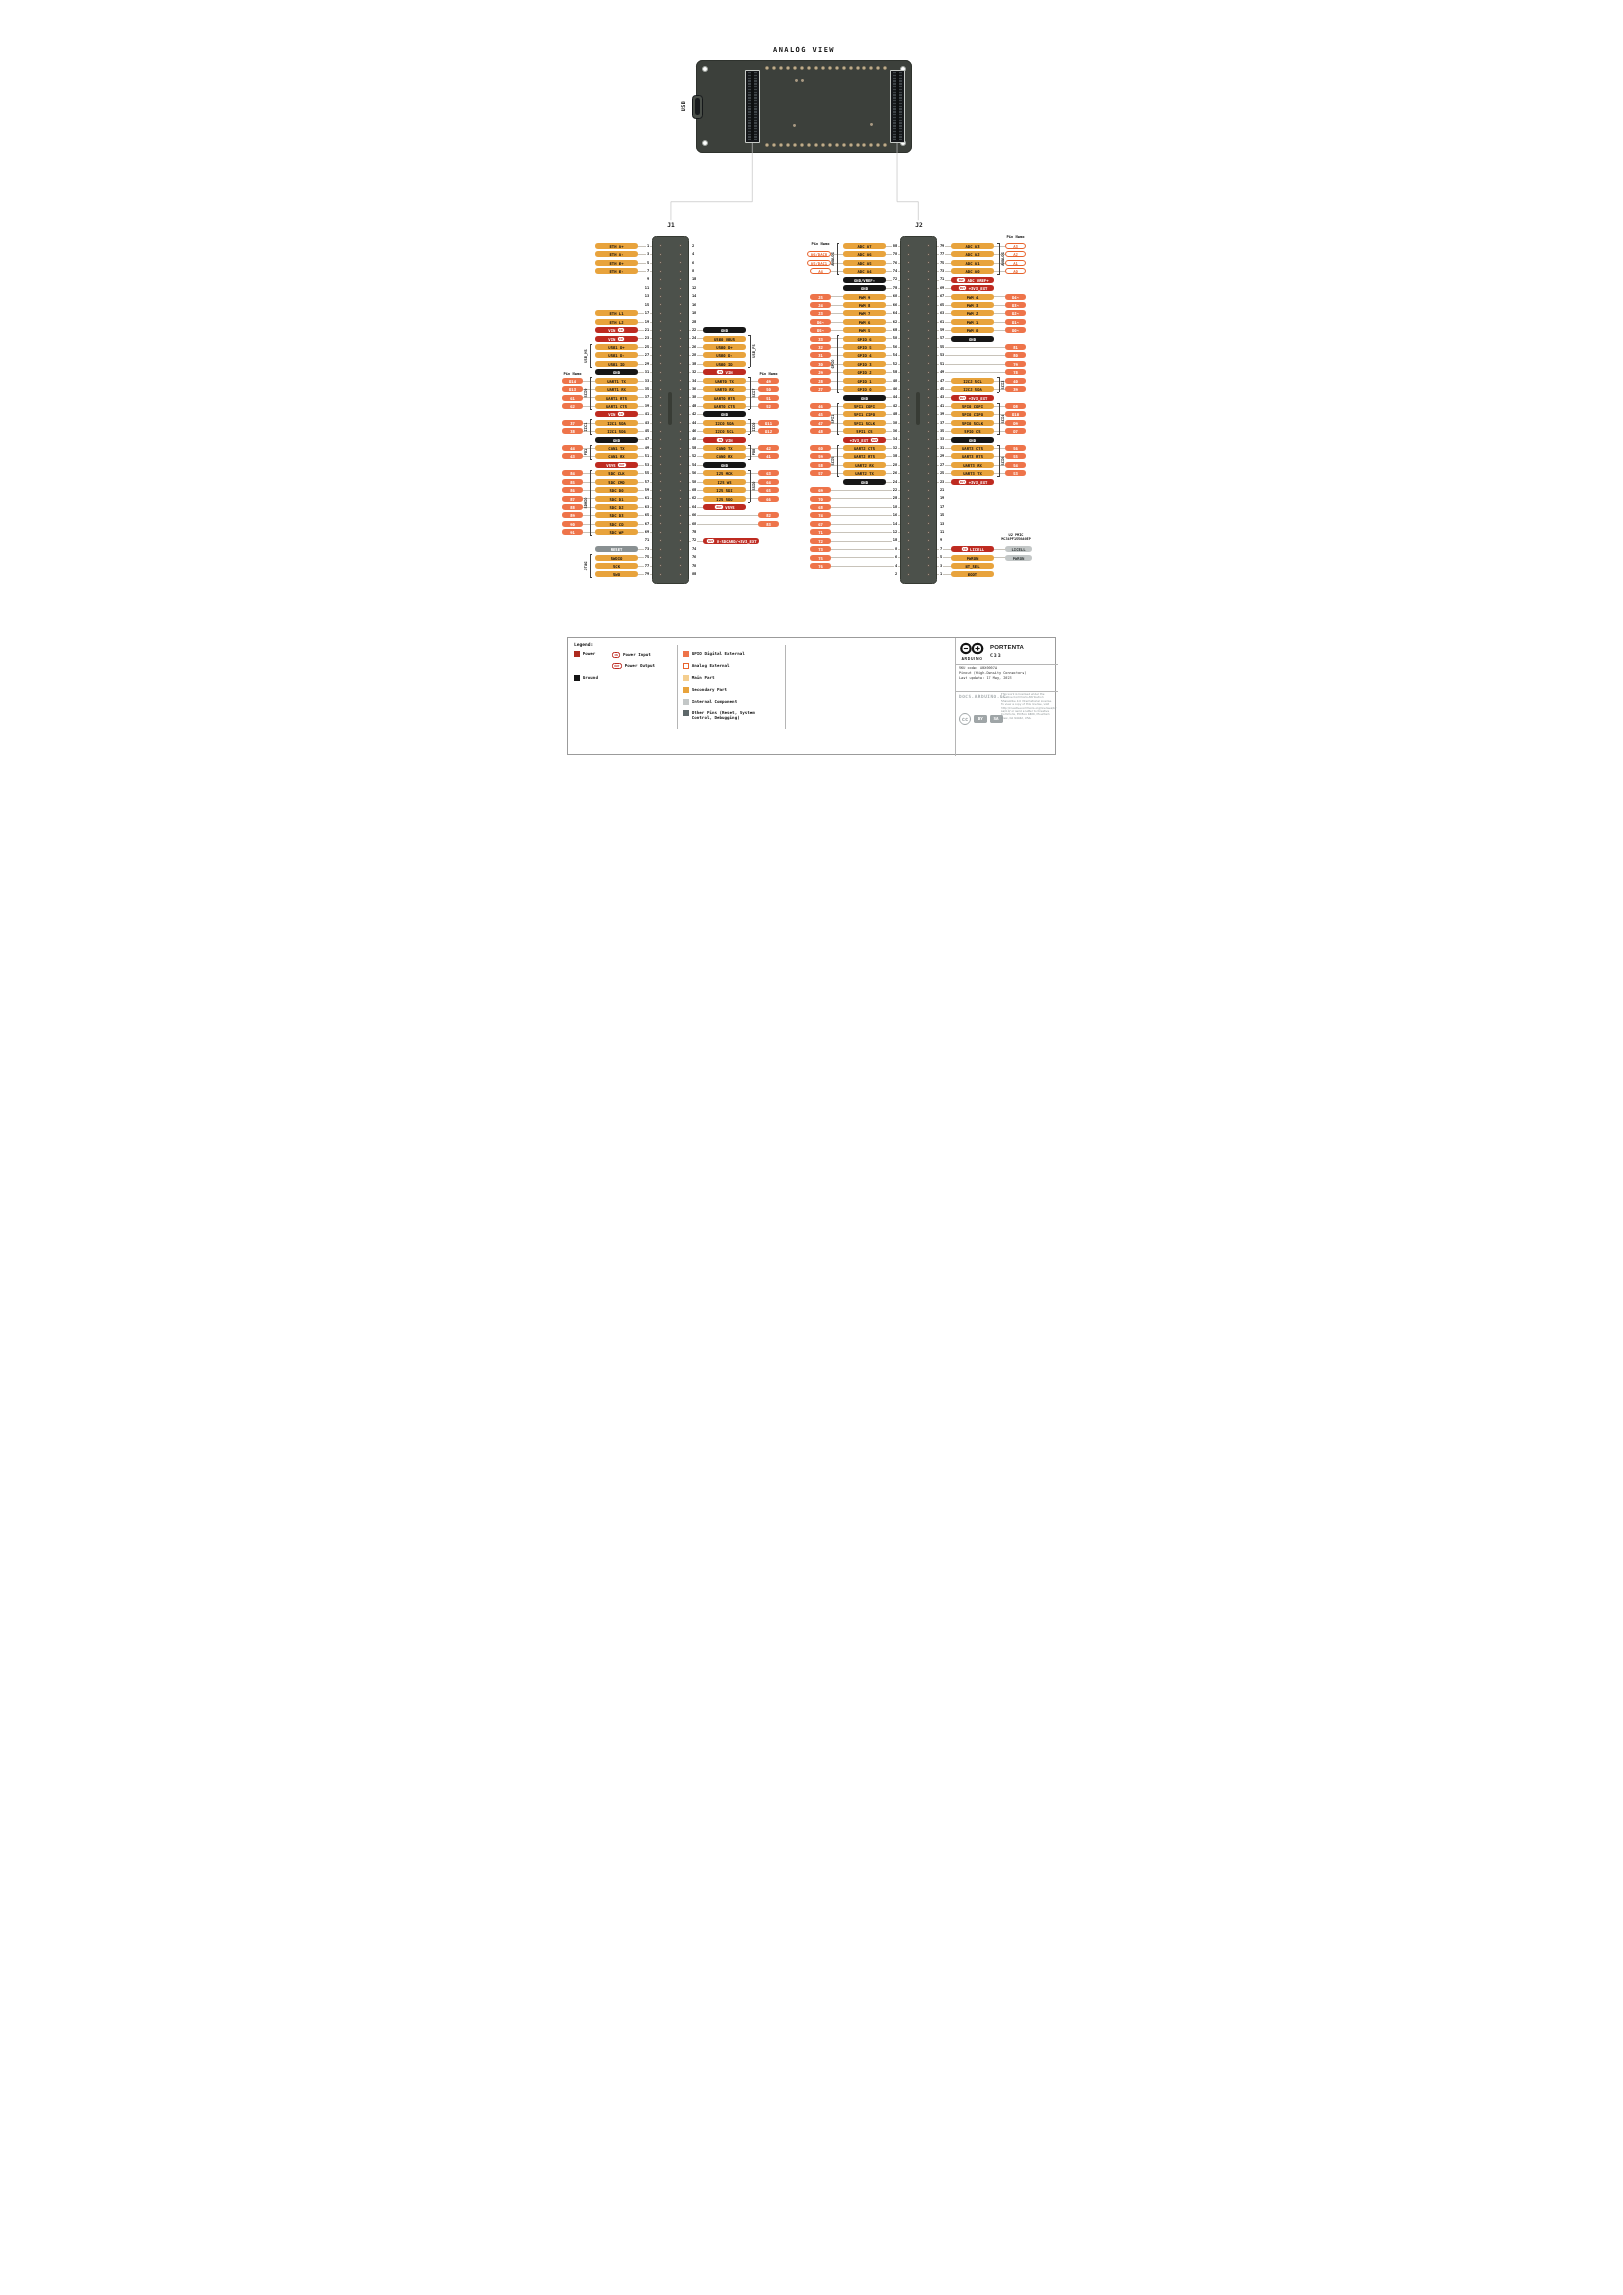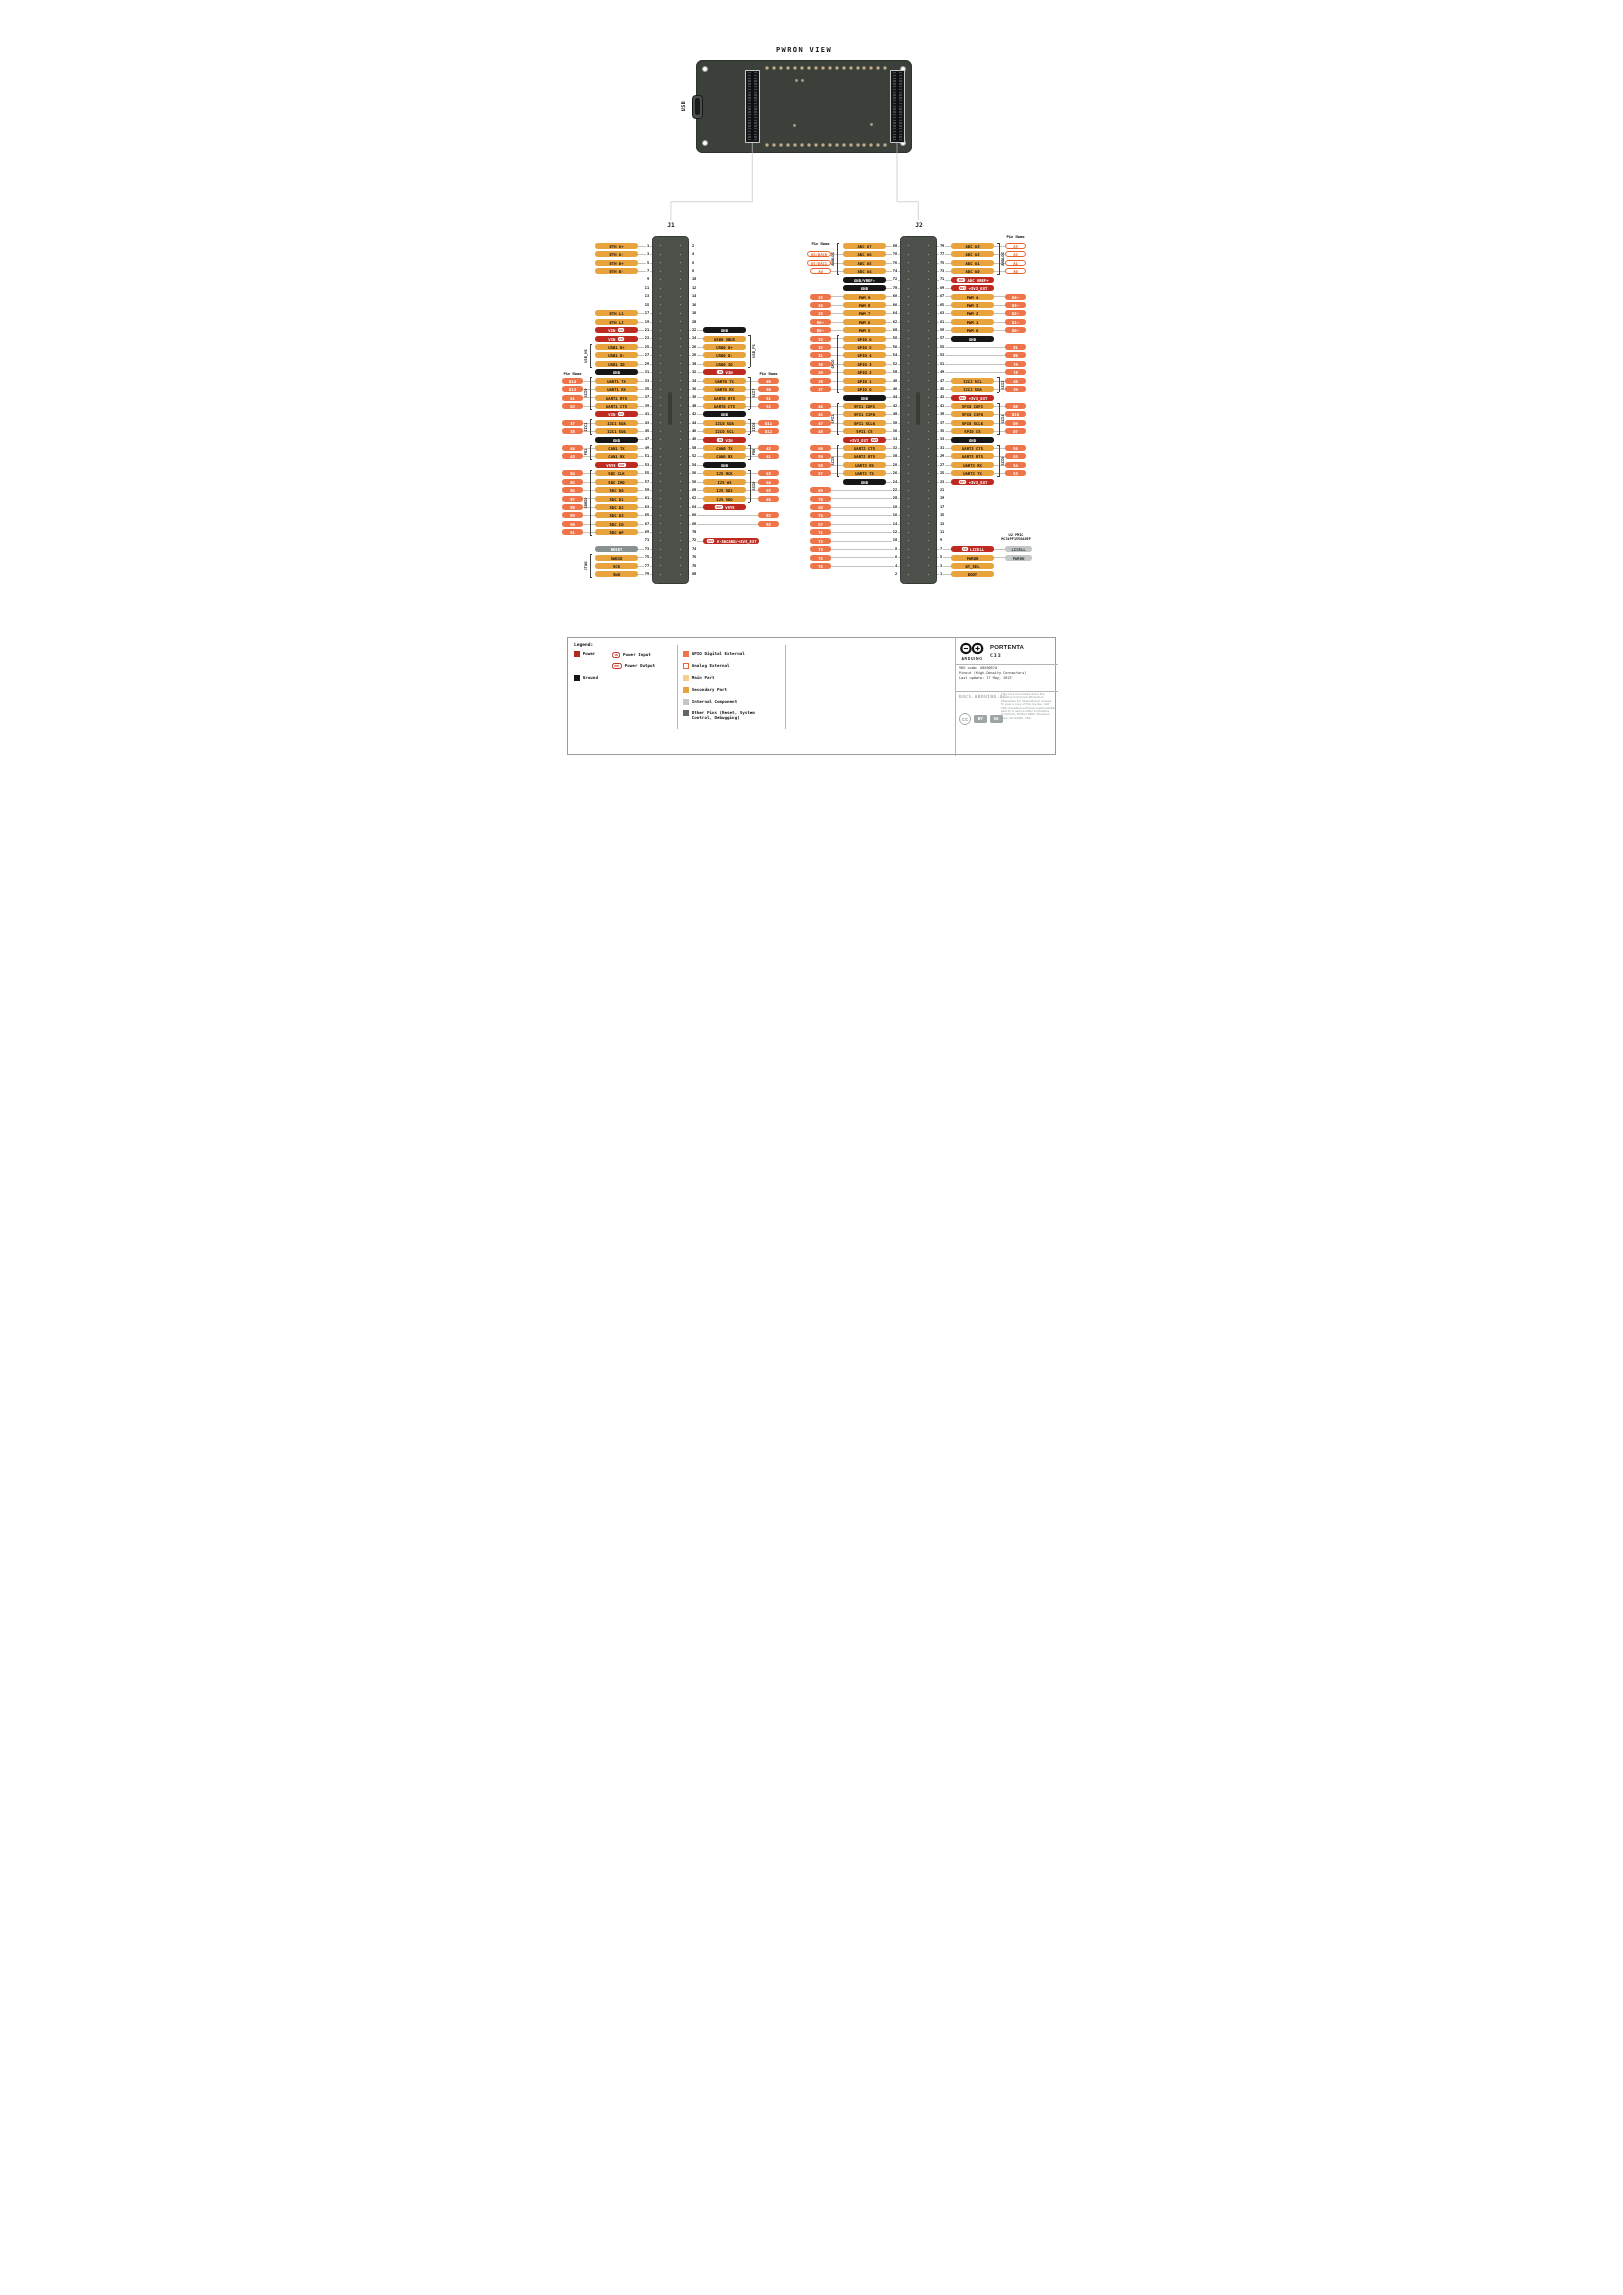--- a/index.html
+++ b/index.html
@@ -81,21 +81,21 @@
   .cc-box{width:13px;height:8.8px;background:#9fa5a7;border-radius:1.4px;color:#fff;
           font:bold 4.2px "DejaVu Sans Mono",monospace;display:flex;align-items:center;justify-content:center;}
   .license{position:absolute;left:433px;top:55px;width:54px;font:2.8px "DejaVu Sans",sans-serif;
            color:#8f9799;line-height:3.4px;}
 </style>
 </head>
 <body>
 
 <div class="page">
 
-  <div class="main-title">PWRON VIEW</div>
+  <div class="main-title">ANALOG VIEW</div>
 
   <div class="board">
     <div class="hole h1"></div>
     <div class="hole h2"></div>
     <div class="hole h3"></div>
     <div class="hole h4"></div>
     <div class="hd-frame f1">
         <div class="hd-inner"></div>
       </div>
     <div class="hd-frame f2">

